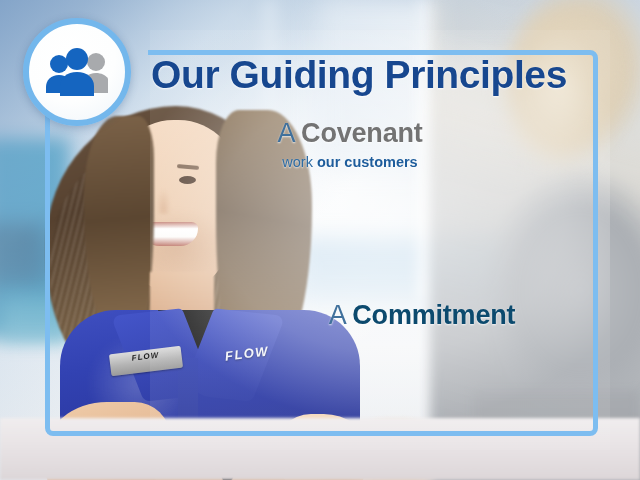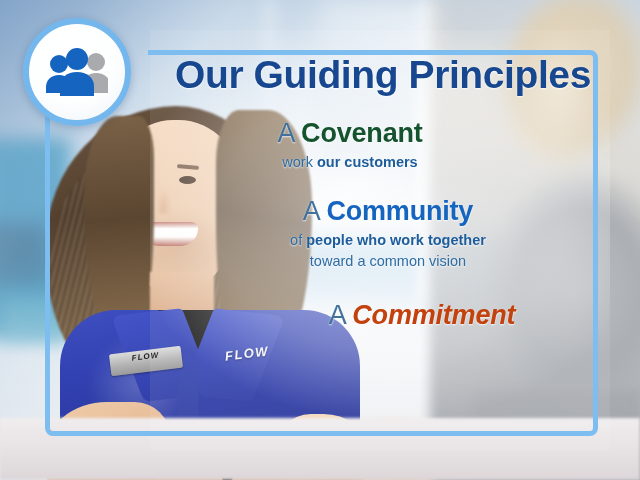--- a/index.html
+++ b/index.html
@@ -251,21 +251,21 @@
     border-radius:50%;
     background:radial-gradient(circle at 42% 34%, #ffffff 0%, #fdfefe 54%, #eef4fa 100%);
     border:6px solid #73b7ec;
     box-shadow:0 2px 9px rgba(30,70,120,.28);
     display:flex; align-items:center; justify-content:center;
   }
   .badge-circle svg { width:62px; height:48px; display:block; }
 
   
   .headline {
-    position:absolute; left:158px; top:54px; width:450px;
+    position:absolute; left:134px; top:54px; width:450px;
     text-align:center;
     font-size:39px; font-weight:700; color:#17478f;
     letter-spacing:-.4px; line-height:1.06;
     text-shadow:0 1px 2px rgba(255,255,255,.85);
   }
 
   .block { position:absolute; text-align:center; }
   .block .lead {
     font-size:27px; line-height:1.12; letter-spacing:-.2px;
     text-shadow:0 1px 2px rgba(255,255,255,.8);
@@ -356,38 +356,28 @@
         <path d="M31 24c-10 0-17 6-17 14v10h34V38c0-8-7-14-17-14z" fill="#1565c0"></path>
       </svg>
     </span>
   </div>
 
   <div class="headline" style="color: rgb(23, 71, 143);">Our Guiding Principles</div>
 
   <div class="block" id="block-covenant">
     <div class="lead">
       <span class="art" style="color: rgb(65, 113, 156);">A</span>
-      <span class="key" style="color: #14532d;">Covenant</span>
+      <span class="key" style="color: #737373;">Covenant</span>
     </div>
     <div class="sub" style="color: rgb(46, 108, 164);">
         <div><span>work </span><b style="color: rgb(30, 93, 156); text-align: center;">our customers</b></div>
       </div>
   </div>
 
-  <div class="block" id="block-community">
-    <div class="lead">
-      <span class="art" style="color: rgb(65, 113, 156);">A</span>
-      <span class="key" style="color: rgb(21, 101, 192);">Community</span>
-    </div>
-    <div class="sub" style="color: rgb(46, 108, 164);">
-        <div><span>of </span><b style="color: rgb(30, 93, 156);">people who work together</b></div>
-        <div><span>toward a common vision</span></div>
-      </div>
-  </div>
 
   <div class="block" id="block-commitment">
     <div class="lead">
       <span class="art" style="color: rgb(65, 113, 156);">A</span>
-      <span class="key" style="color: #c2410c; font-style: italic;">Commitment</span>
+      <span class="key" style="color: #0c4a6e;">Commitment</span>
     </div>
   </div>
 
 </div>
 
 </body></html>

